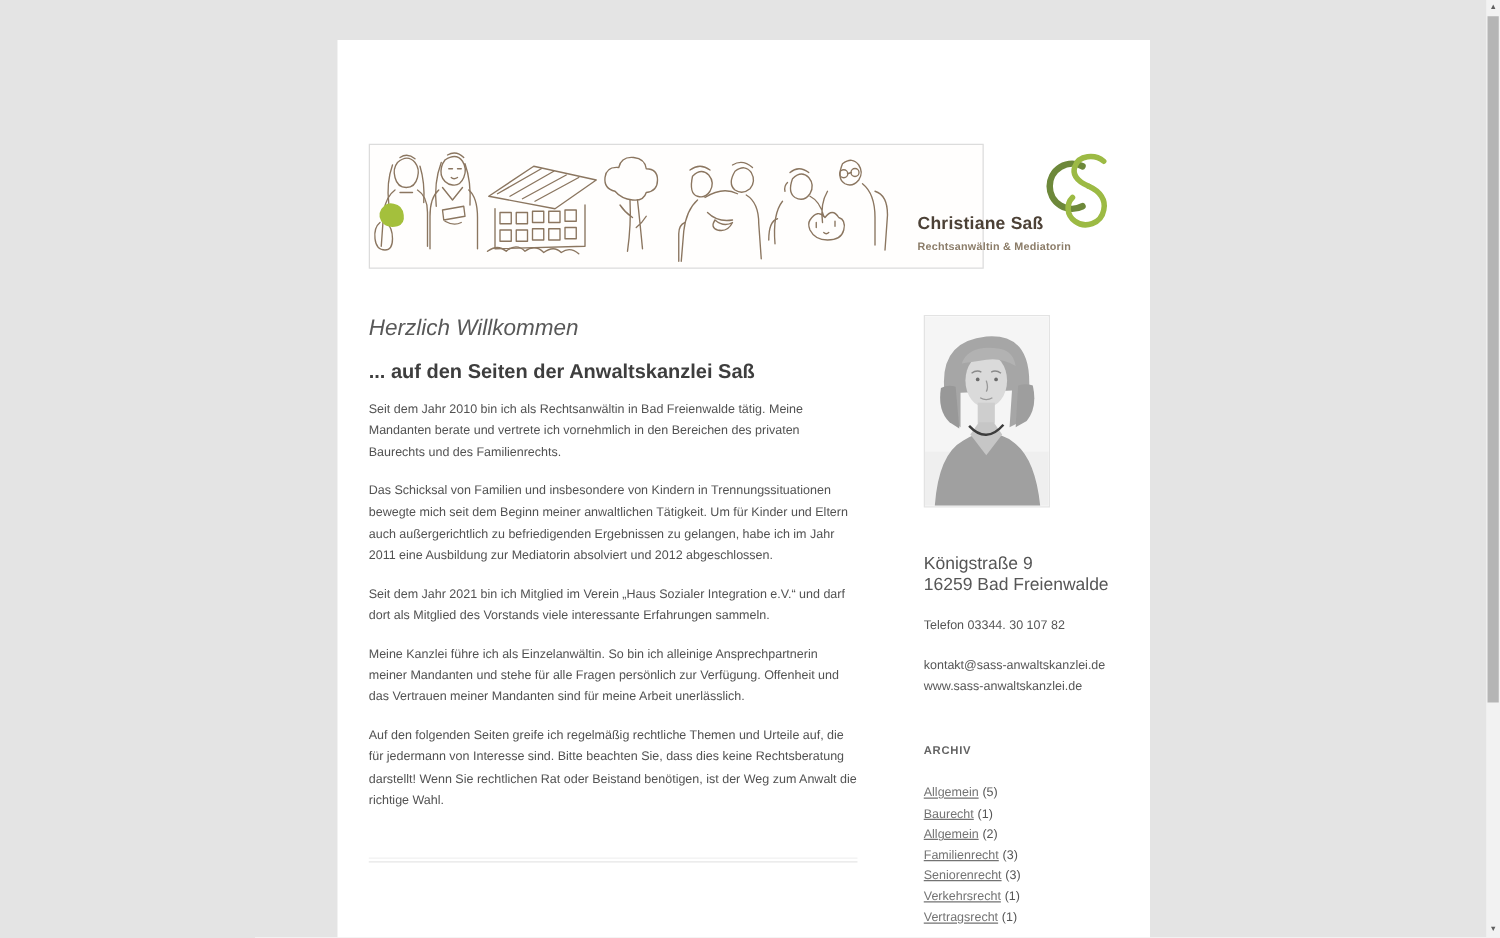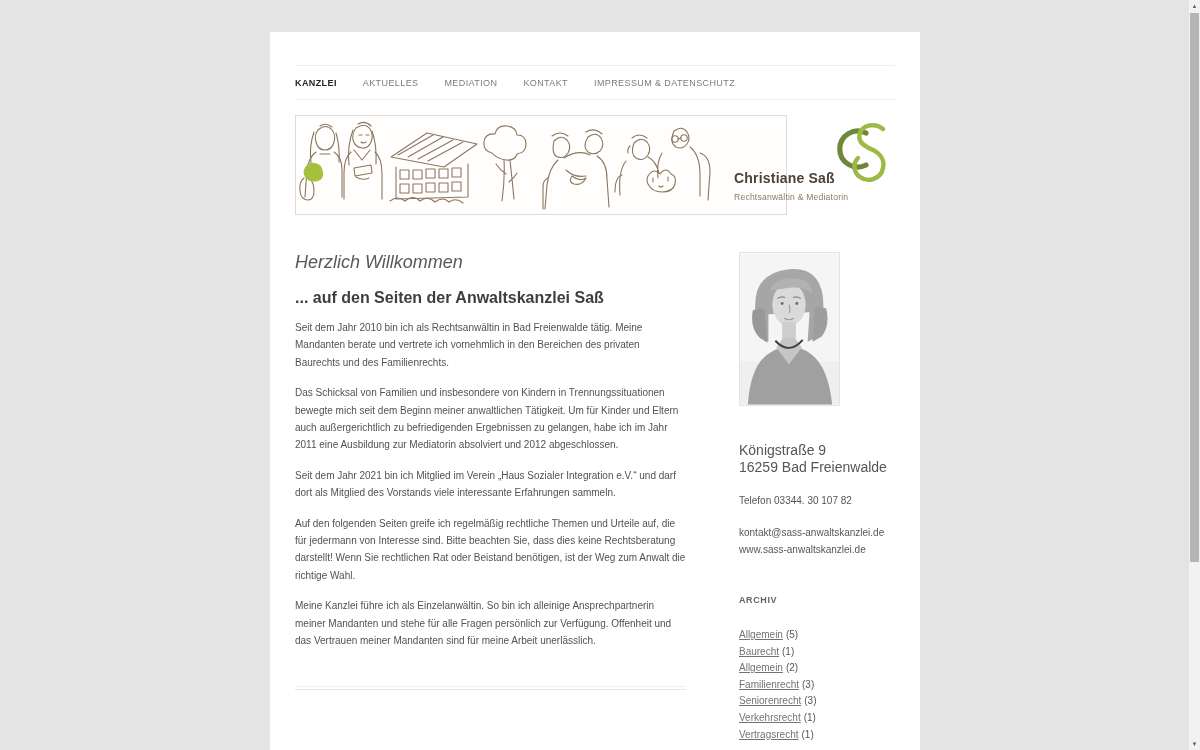--- a/index.html
+++ b/index.html
@@ -16,21 +16,21 @@
   .nav-item.active{color:#252525;font-weight:bold;}
 
   
   .banner{position:absolute;left:25px;top:83px;width:492px;height:100px;
     border:1px solid #dcdcdc;background:#fffefd;box-sizing:border-box;}
   .banner-art{position:absolute;left:0;top:0;width:440px;height:98px;}
   .banner-logo{position:absolute;left:530px;top:4px;width:64px;height:74px;}
   .banner-name{position:absolute;left:438px;top:54px;width:150px;
     font-size:14px;font-weight:bold;color:#4c4136;letter-spacing:.2px;}
   .banner-sub{position:absolute;left:438px;top:76px;width:156px;
-    font-size:8.6px;color:#8b7c68;letter-spacing:.2px;}
+    font-size:8.6px;color:#8b7c68;letter-spacing:.2px;font-weight:bold;}
 
   
   .main-col{position:absolute;left:25px;top:218px;width:392px;}
   .page-title{font-size:18px;font-weight:400;color:#585858;margin:0 0 16px 0;line-height:24px;font-style:italic;}
   .intro{font-size:16px;font-weight:bold;color:#3e3e3e;margin:0 0 14px 0;line-height:15px;}
   .main-col p.body-p{font-size:10px;line-height:17.4px;color:#525252;margin:0 0 13px 0;}
   .divider{position:absolute;left:25px;top:654px;width:391px;height:2px;
     border-top:1px solid #f1f1f1;border-bottom:1px solid #e6e6e6;}
 
   
@@ -53,27 +53,20 @@
   .sb-arrow.up{top:1px;}
   .sb-arrow.down{bottom:1px;}
   .sb-thumb{position:absolute;left:1px;top:13px;width:9px;height:549px;background:#b5b5b5;cursor:pointer;}
 </style>
 </head>
 <body>
 
 <div class="viewport">
   <div class="card">
 
-    <div class="nav-bar">
-      <span class="nav-item active">KANZLEI</span>
-      <span class="nav-item">AKTUELLES</span>
-      <span class="nav-item">MEDIATION</span>
-      <span class="nav-item">KONTAKT</span>
-      <span class="nav-item">IMPRESSUM &amp; DATENSCHUTZ</span>
-    </div>
 
     <div class="banner">
       <svg class="banner-art" viewBox="0 0 440 98">
         <g stroke="#8b7660" fill="none" stroke-width="1.1" stroke-linecap="round" stroke-linejoin="round">
 
           <path d="M22 14 q8 -7 14 0 q4 5 2 12 q-2 8 -9 8 q-7 0 -9 -8 q-2 -7 2 -12"></path>
           <path d="M18 16 q-5 14 -3 31 M40 17 q4 13 3 29 M24 10 q6 -4 12 1"></path>
           <path d="M20 36 q-7 5 -9 17 l-2 28 M38 36 q8 5 8 18 l0 27 M24 38 l10 0"></path>
           <path d="M8 62 q-5 4 -4 13 q1 9 8 9 q6 0 6 -9 q0 -9 -5 -13"></path>
           <path d="M12 60 q3 -4 8 -3"></path>
@@ -127,22 +120,22 @@
       <div class="banner-name">Christiane Saß</div>
       <div class="banner-sub">Rechtsanwältin &amp; Mediatorin</div>
     </div>
 
     <div class="main-col">
       <h1 class="page-title">Herzlich Willkommen</h1>
       <p class="intro">... auf den Seiten der Anwaltskanzlei Saß</p>
       <p class="body-p">Seit dem Jahr 2010 bin ich als Rechtsanwältin in Bad Freienwalde tätig. Meine Mandanten berate und vertrete ich vornehmlich in den Bereichen des privaten Baurechts und des Familienrechts.</p>
       <p class="body-p">Das Schicksal von Familien und insbesondere von Kindern in Trennungssituationen bewegte mich seit dem Beginn meiner anwaltlichen Tätigkeit. Um für Kinder und Eltern auch außergerichtlich zu befriedigenden Ergebnissen zu gelangen, habe ich im Jahr 2011 eine Ausbildung zur Mediatorin absolviert und 2012 abgeschlossen.</p>
       <p class="body-p">Seit dem Jahr 2021 bin ich Mitglied im Verein „Haus Sozialer Integration e.V.“ und darf dort als Mitglied des Vorstands viele interessante Erfahrungen sammeln.</p>
+      <p class="body-p">Meine Kanzlei führe ich als Einzelanwältin. So bin ich alleinige Ansprechpartnerin meiner Mandanten und stehe für alle Fragen persönlich zur Verfügung. Offenheit und das Vertrauen meiner Mandanten sind für meine Arbeit unerlässlich.</p>
       <p class="body-p">Auf den folgenden Seiten greife ich regelmäßig rechtliche Themen und Urteile auf, die für jedermann von Interesse sind. Bitte beachten Sie, dass dies keine Rechtsberatung darstellt! Wenn Sie rechtlichen Rat oder Beistand benötigen, ist der Weg zum Anwalt die richtige Wahl.</p>
-      <p class="body-p">Meine Kanzlei führe ich als Einzelanwältin. So bin ich alleinige Ansprechpartnerin meiner Mandanten und stehe für alle Fragen persönlich zur Verfügung. Offenheit und das Vertrauen meiner Mandanten sind für meine Arbeit unerlässlich.</p>
     </div>
     <div class="divider"></div>
 
     <div class="sidebar">
       <svg class="portrait" viewBox="0 0 101 154">
         <rect x="0" y="0" width="101" height="154" fill="#f5f5f5"></rect>
         <rect x="0" y="110" width="101" height="44" fill="#efefef"></rect>
         <path fill="#a6a6a6" d="M16 62 q-5 -42 34 -46 q37 -3 35 42 q-1 18 -8 28 l-8 4 2 -30 -42 2 0 28 -6 -4 q-6 -10 -7 -24 z"></path>
         <path fill="#989898" d="M13 58 q-3 18 7 28 l8 5 -3 -34 q-6 -2 -12 1 z"></path>
         <path fill="#9e9e9e" d="M88 56 q4 18 -5 29 l-9 5 2 -34 q6 -2 12 0 z"></path>

